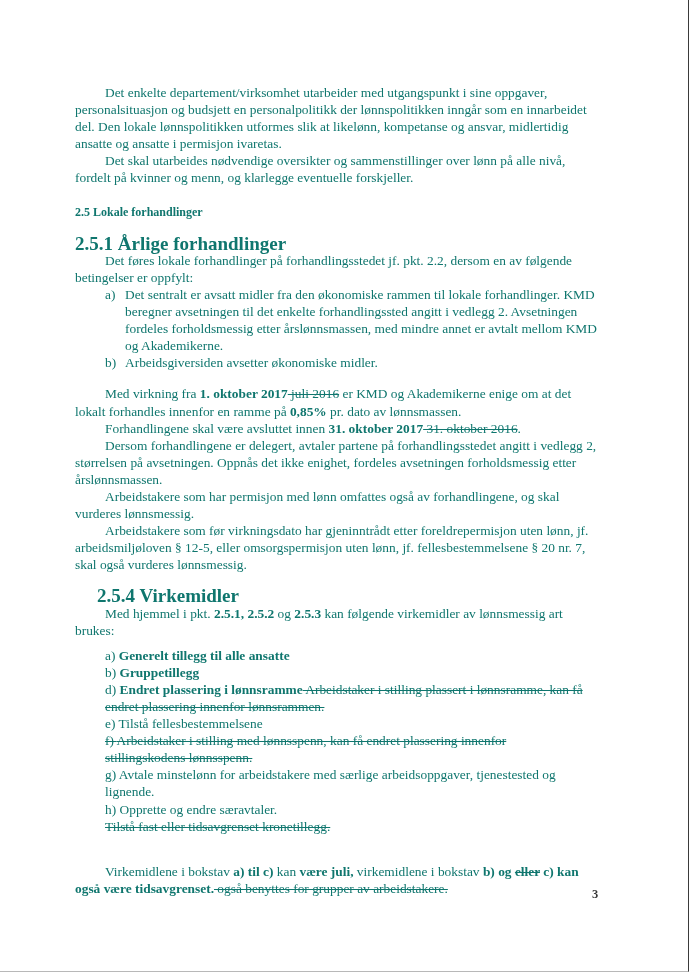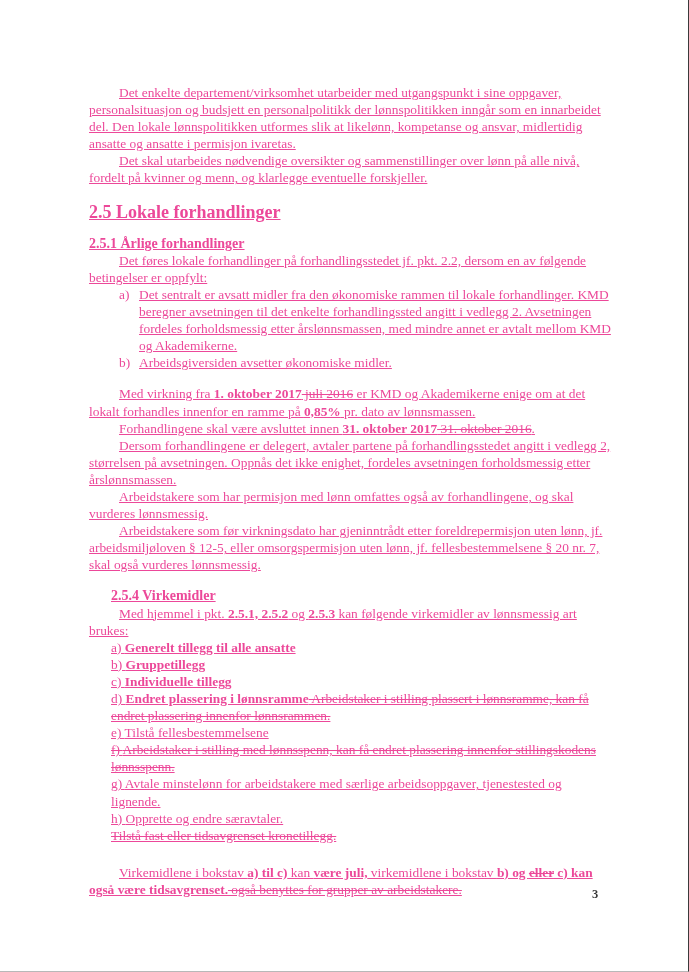--- a/index.html
+++ b/index.html
@@ -15,42 +15,41 @@
     width: 689px;
     height: 972px;
     background: #ffffff;
     box-sizing: border-box;
     border-right: 1px solid #3a3a3a;
     border-bottom: 1px solid #b8b8b8;
     overflow: hidden;
   }
   .content {
     position: absolute;
-    left: 89px;
+    left: 75px;
     top: 84px;
     width: 522px;
-    color: #ec4899;
+    color: #0f766e;
     font-size: 13.4px;
     line-height: 17.1px;
     text-align: left;
-    text-decoration: underline;
   }
   .para {
     margin: 0;
     text-indent: 30px;
   }
   .h2 {
     margin: 0;
-    font-size: 18px;
+    font-size: 12px;
     font-weight: bold;
     line-height: 17.1px;
   }
   .h3 {
     margin: 0;
-    font-size: 14px;
+    font-size: 19px;
     font-weight: bold;
     line-height: 17.1px;
   }
   .h3.indented {
     padding-left: 22px;
   }
   .gap-m { height: 14px; }
   .gap-l { height: 17px; }
   .gap-xl { height: 20px; }
 
@@ -65,21 +64,21 @@
     padding-left: 50px;
     margin: 0;
   }
   .hang-list .marker {
     position: absolute;
     left: 30px;
     top: 0;
   }
   
   .flat-list {
-    margin: 0;
+    margin: 8px;
     padding: 0 0 0 22px;
     list-style: none;
   }
   .flat-list .item {
     margin: 0;
   }
   b, .b { font-weight: bold; }
   .strike {
     text-decoration: line-through;
     text-decoration-thickness: 1px;
@@ -138,21 +137,20 @@
     <div class="gap-m"></div>
     <h3 class="h3 indented">2.5.4 Virkemidler</h3>
 
     <p class="para">
       <span>Med hjemmel i pkt. </span><b>2.5.1, 2.5.2</b><span> og </span><b>2.5.3</b><span> kan følgende virkemidler av lønnsmessig art brukes:</span>
     </p>
 
     <div class="flat-list" id="list-2-5-4">
         <div class="item"><span>a) </span><b>Generelt tillegg til alle ansatte</b></div>
         <div class="item"><span>b) </span><b>Gruppetillegg</b></div>
-        <div class="item"><span>c) </span><b>Individuelle tillegg</b></div>
         <div class="item"><span>d) </span><b>Endret plassering i lønnsramme</b><span class="strike"> Arbeidstaker i stilling plassert i lønnsramme, kan få endret plassering innenfor lønnsrammen.</span></div>
         <div class="item"><span>e) </span><span>Tilstå fellesbestemmelsene</span></div>
         <div class="item"><span class="strike">f) </span><span class="strike">Arbeidstaker i stilling med lønnsspenn, kan få endret plassering innenfor stillingskodens lønnsspenn.</span></div>
         <div class="item"><span>g) </span><span>Avtale minstelønn for arbeidstakere med særlige arbeidsoppgaver, tjenestested og lignende.</span></div>
         <div class="item"><span>h) </span><span>Opprette og endre særavtaler.</span></div>
         <div class="item"><span class="strike">Tilstå fast eller tidsavgrenset kronetillegg.</span></div>
       </div>
 
     <div class="gap-xl"></div>
 

